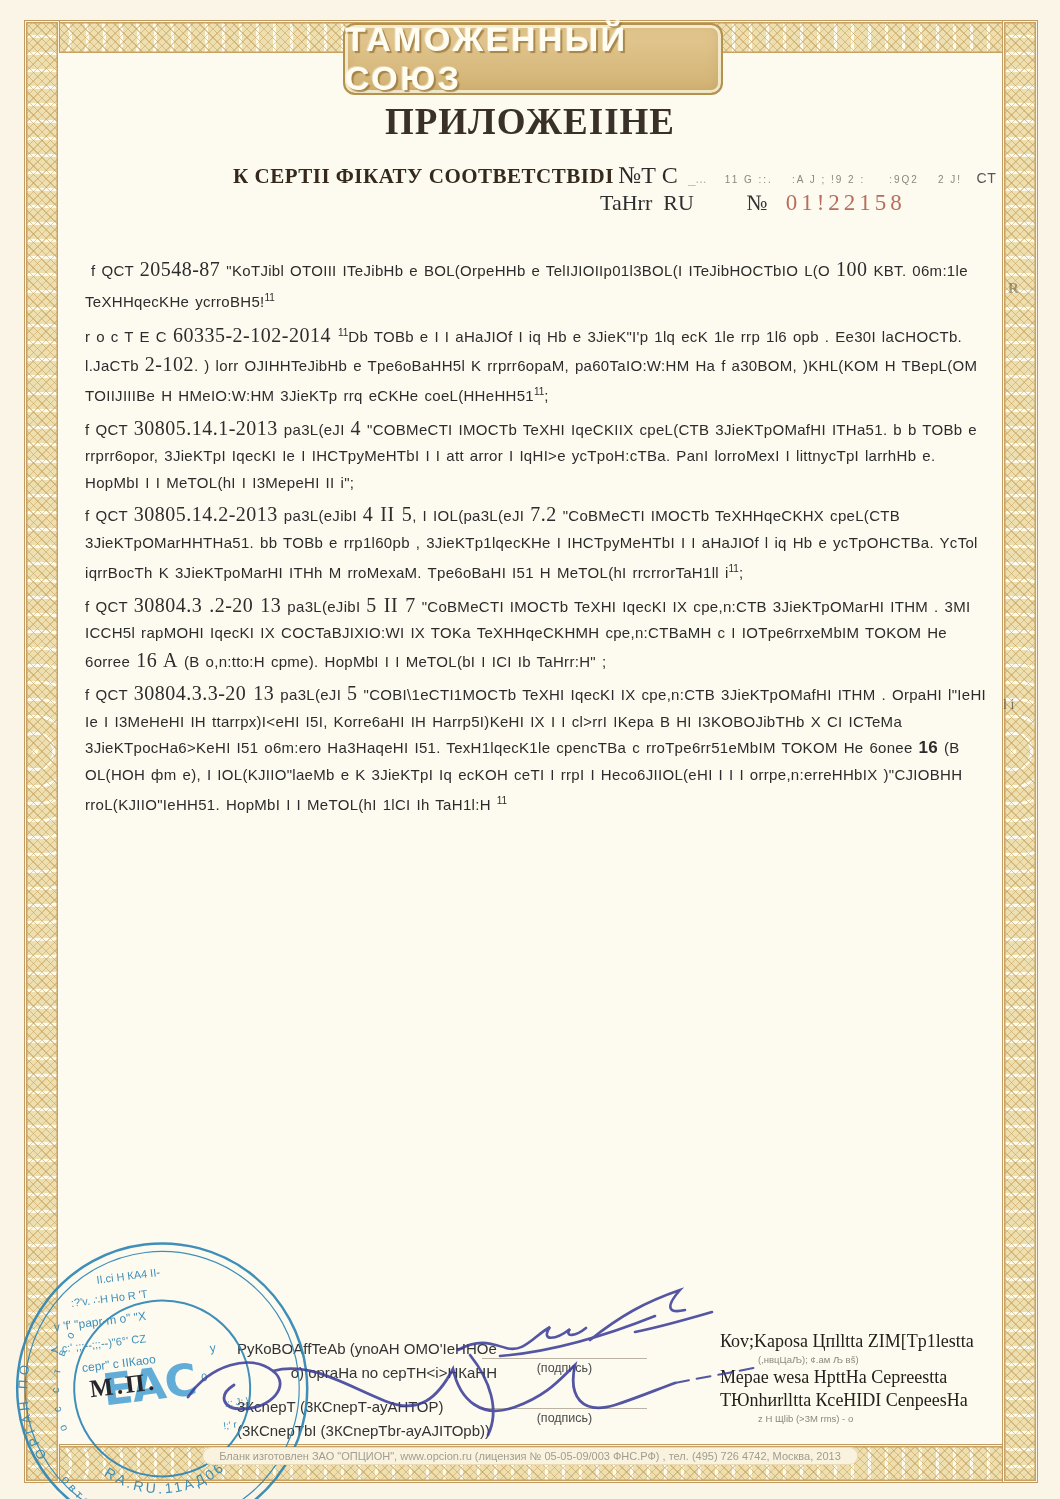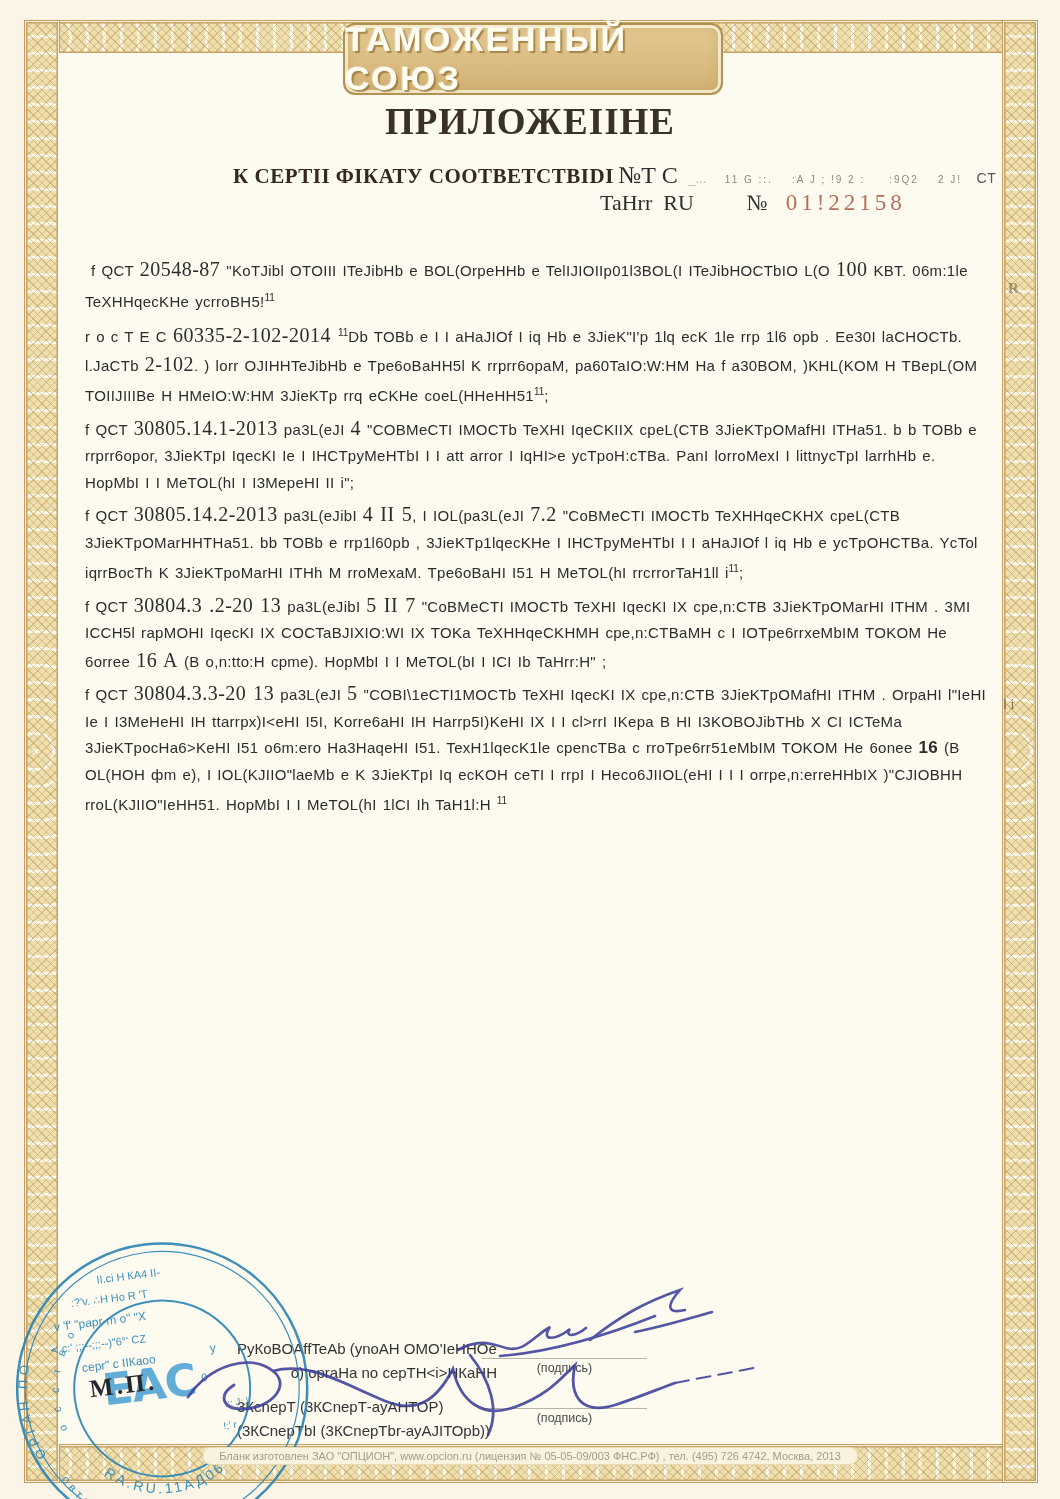--- a/index.html
+++ b/index.html
@@ -116,20 +116,27 @@
     <div class="l2">о) орrаНа nо серТН&lt;i&gt;НКаНН</div>
     <div class="gap">3КсnерТ (3КСnерТ-ауАНТОР)</div>
     <div>(3КСnерТbI (3КСnерТbr-ауАJIТОрb))</div>
   </div>
 
   <div class="sigline" style="left:482px;top:1358px"></div>
   <div class="siglabel" style="left:482px;top:1361px">(подпись)</div>
   <div class="sigline" style="left:482px;top:1408px"></div>
   <div class="siglabel" style="left:482px;top:1411px">(подпись)</div>
 
+  <div class="names">
+    <div class="name-main">Коv;Kaposa Цпlltta ZIМ[Тp1lestta</div>
+    <div class="name-sub">(,нвцЦаЉ); ¢.ам Љ вš)</div>
+    <div class="name-main">Мерае wesa HpttHa Cepreestta</div>
+    <div class="name-main">ТЮnhиrlltta КсеНIDI CenpeesHa</div>
+    <div class="name-sub">z H   Щlib (&gt;3M rms)    -    o</div>
+  </div>
 
   <svg class="stamp" viewBox="0 0 330 330">
     <defs>
       <path id="arcL" d="M 44 212 A 124 124 0 0 1 162 26"></path>
       <path id="arcL2" d="M 70 196 A 100 100 0 0 1 162 50"></path>
       <path id="arcBI" d="M 66 185 A 98 98 0 0 0 240 213"></path>
       <path id="arcBO" d="M 40 200 A 126 126 0 0 0 284 202"></path>
     </defs>
     <g fill="none" stroke="#2f86b4">
       <circle cx="162" cy="150" r="145" stroke-width="2.5"></circle>

